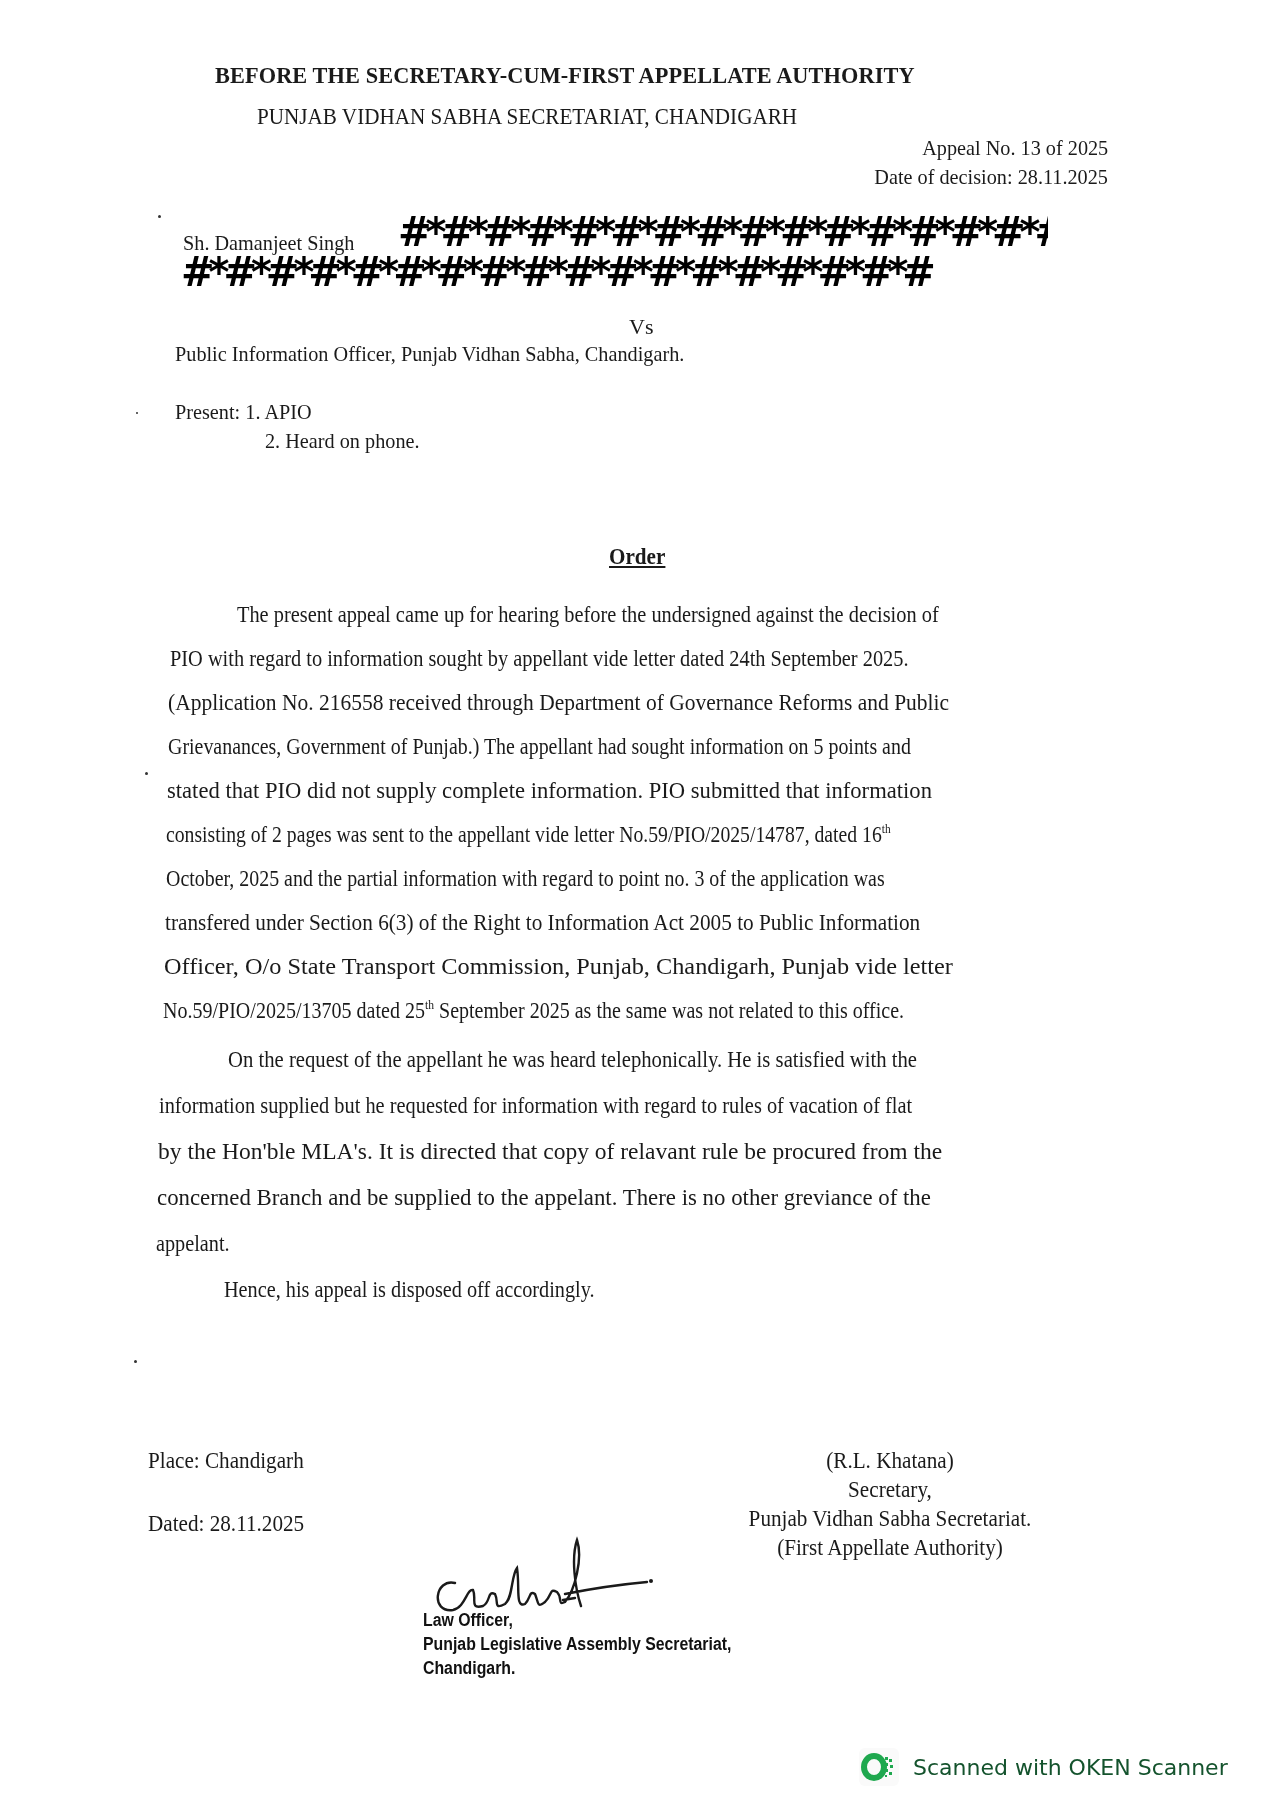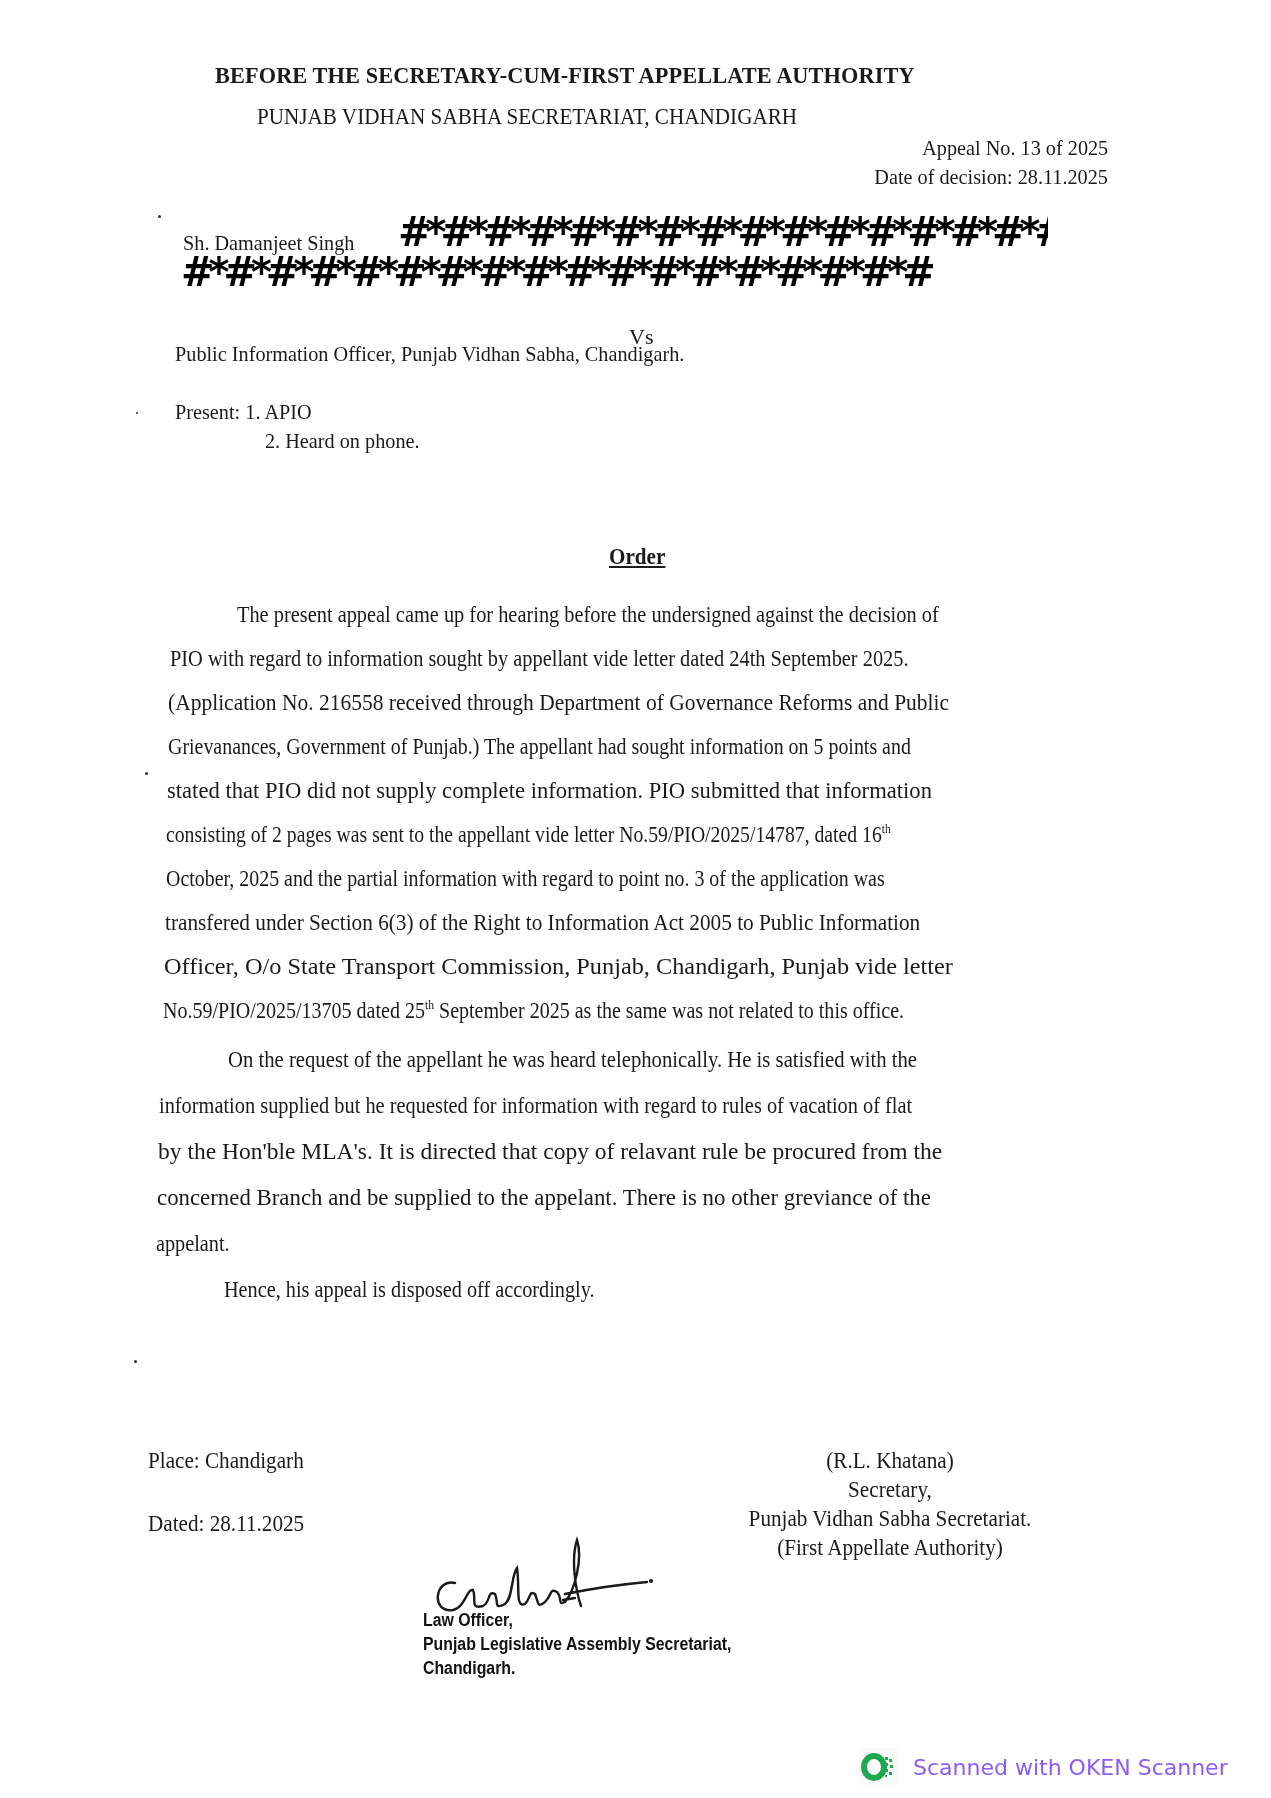--- a/index.html
+++ b/index.html
@@ -11,37 +11,37 @@
   }
   .abs { position: absolute; white-space: nowrap; }
   .hdr1 { left: 215px; top: 62px; font-size: 24px; font-weight: bold; letter-spacing: 0.1px; transform: scaleX(0.93); transform-origin: left; }
   .hdr2 { left: 257px; top: 104px; font-size: 23px; transform: scaleX(0.92); transform-origin: left; }
   .appealno { right: 163px; top: 135px; font-size: 22px; transform: scaleX(0.92); transform-origin: right; }
   .decision { right: 163px; top: 164px; font-size: 22px; transform: scaleX(0.92); transform-origin: right; }
   .appellant { left: 183px; top: 230px; font-size: 22px; transform: scaleX(0.92); transform-origin: left; }
   .redact1 { left: 398px; top: 212px; width: 650px; height: 36px; }
   .redact2 { left: 181px; top: 252px; width: 760px; height: 42px; }
   .redact { font-family: "DejaVu Sans", sans-serif; font-weight: bold; color: #000; font-size: 40px; letter-spacing: -6px; overflow: hidden; line-height: 40px; }
-  .vs { left: 629px; top: 324px; font-size: 22px; }
+  .vs { left: 629px; top: 314px; font-size: 22px; }
   .respondent { left: 175px; top: 341px; font-size: 22px; transform: scaleX(0.92); transform-origin: left; }
   .present1 { left: 175px; top: 399px; font-size: 22px; transform: scaleX(0.92); transform-origin: left; }
   .present2 { left: 265px; top: 428px; font-size: 22px; transform: scaleX(0.92); transform-origin: left; }
   .order-title { left: 609px; top: 544px; font-size: 23px; font-weight: bold; text-decoration: underline; transform: scaleX(0.92); transform-origin: left; }
   .line { font-size: 22.5px; transform-origin: left; }
   sup { font-size: 13px; vertical-align: 9px; line-height: 0; }
   .dot { position: absolute; width: 3px; height: 3px; background: #333; border-radius: 50%; }
   .sign-place { left: 148px; top: 1448px; font-size: 23px; transform: scaleX(0.92); transform-origin: left; }
   .sign-dated { left: 148px; top: 1511px; font-size: 23px; transform: scaleX(0.92); transform-origin: left; }
   .sig-block { left: 700px; top: 1446px; width: 380px; text-align: center; font-size: 23px; line-height: 29px; transform: scaleX(0.92); transform-origin: center; }
   .sig-block div { white-space: nowrap; }
   .stamp { left: 423px; top: 1608px; font-family: "Liberation Sans", "DejaVu Sans", sans-serif; font-weight: bold; font-size: 18px; line-height: 24px; transform: scaleX(0.88); transform-origin: left; color: #111; }
   .signature { left: 425px; top: 1528px; width: 230px; height: 90px; }
   .oken { left: 859px; top: 1748px; display: flex; align-items: center; }
   .oken-logo { width: 40px; height: 38px; border-radius: 6px; background: #fafafa; display: flex; align-items: center; justify-content: center; margin-right: 14px; }
-  .oken-text { font-family: "DejaVu Sans", "Liberation Sans", sans-serif; font-size: 22px; color: #8b5cf6; }
+  .oken-text { font-family: "DejaVu Sans", "Liberation Sans", sans-serif; font-size: 22px; color: #14532d; }
 </style>
 </head>
 <body>
 
 <div>
 
   <div class="abs hdr1">BEFORE THE SECRETARY-CUM-FIRST APPELLATE AUTHORITY</div>
   <div class="abs hdr2">PUNJAB VIDHAN SABHA SECRETARIAT, CHANDIGARH</div>
   <div class="abs appealno">Appeal No. 13 of 2025</div>
   <div class="abs decision">Date of decision:  28.11.2025</div>

